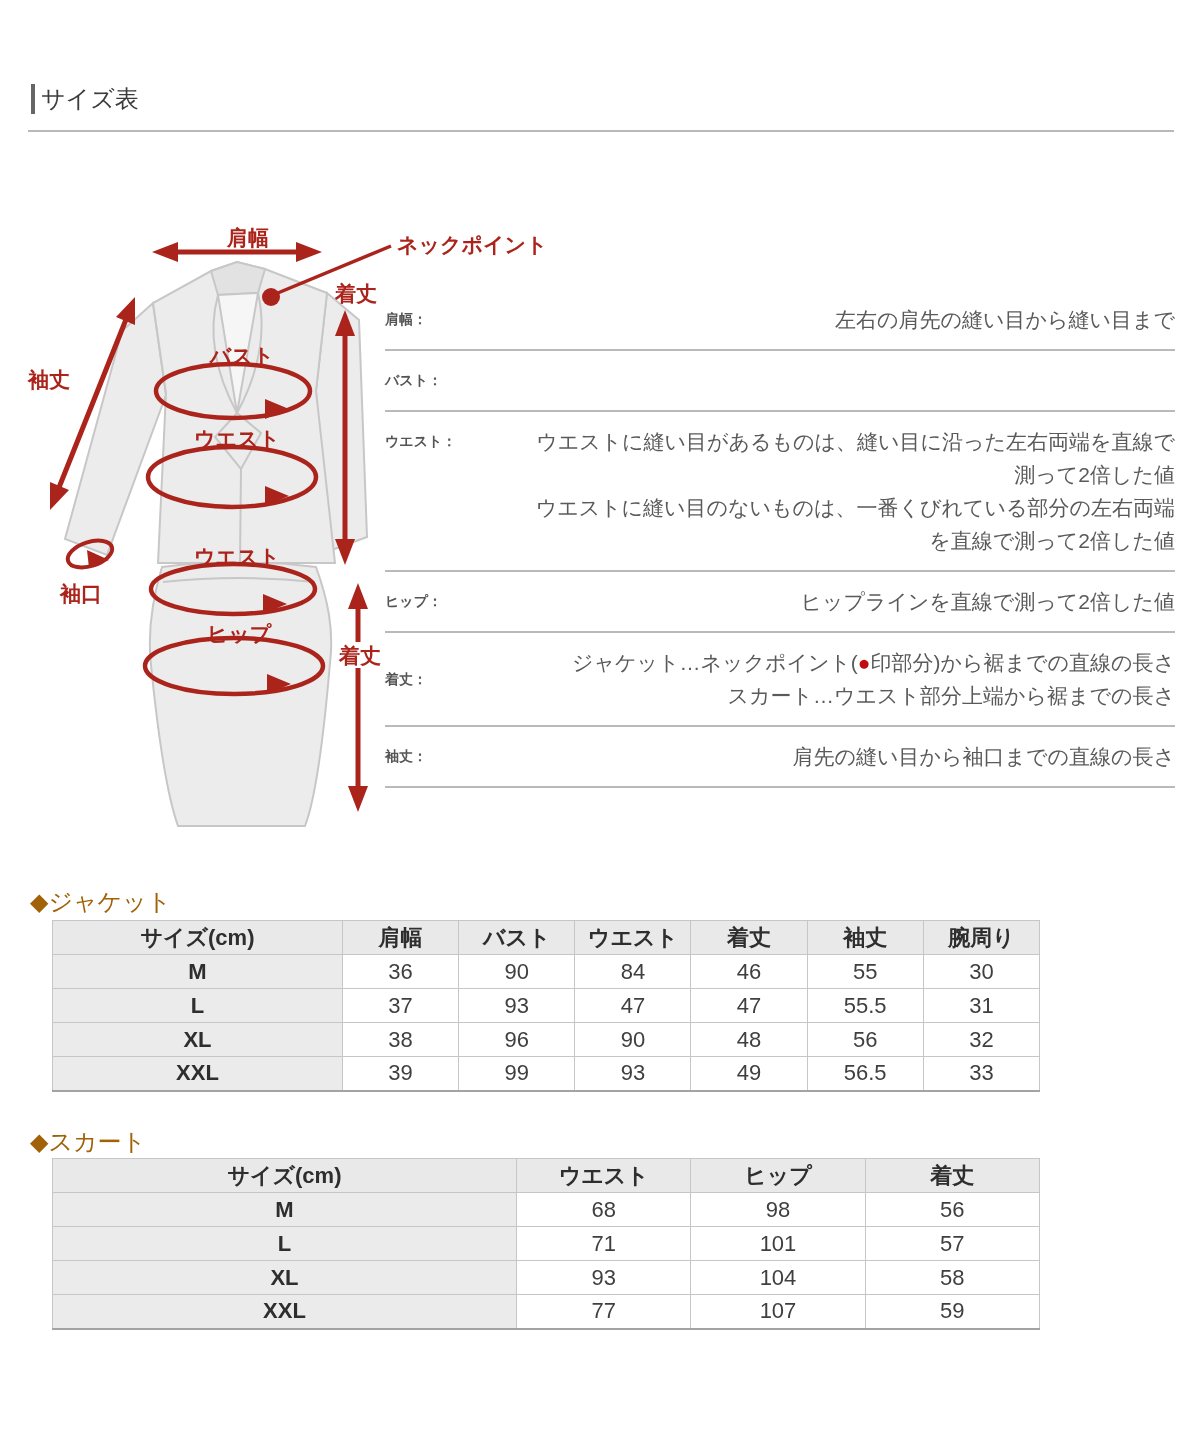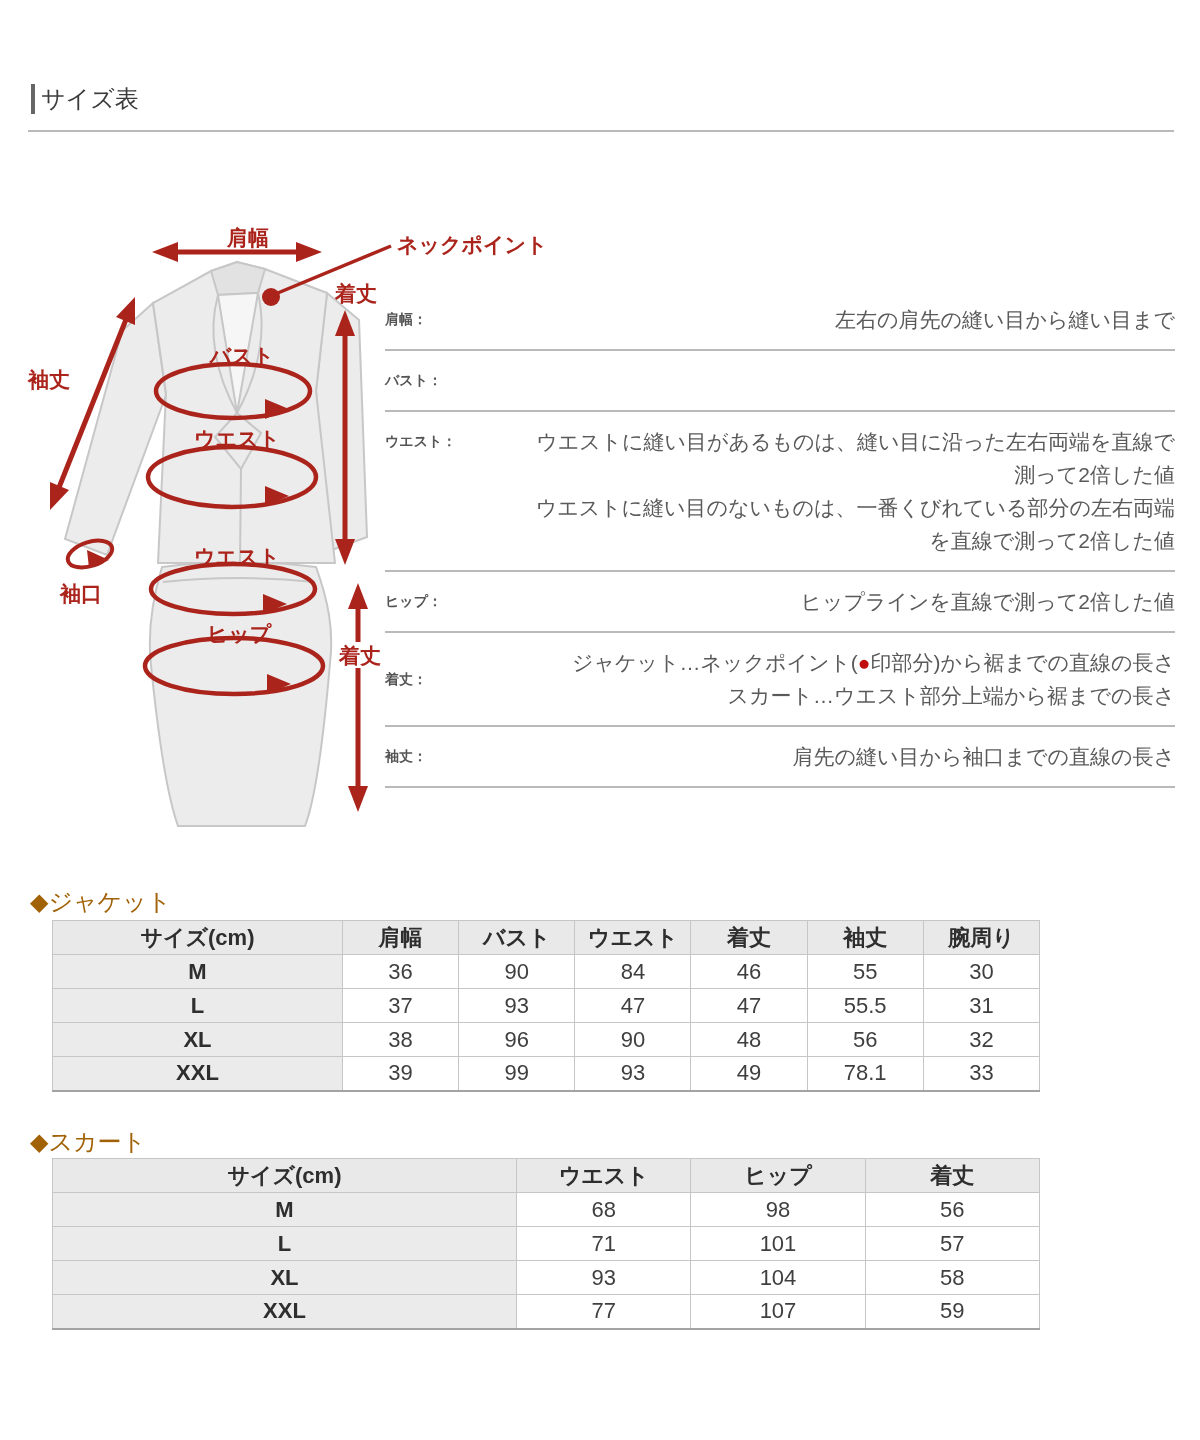--- a/index.html
+++ b/index.html
@@ -223,21 +223,21 @@
         <td class="value-cell">48</td>
         <td class="value-cell">56</td>
         <td class="value-cell">32</td>
       </tr>
       <tr>
         <td class="size-cell">XXL</td>
         <td class="value-cell">39</td>
         <td class="value-cell">99</td>
         <td class="value-cell">93</td>
         <td class="value-cell">49</td>
-        <td class="value-cell">78.1</td>
+        <td class="value-cell">56.5</td>
         <td class="value-cell">33</td>
       </tr>
     </tbody>
 </table>
 
 <h2 class="section-title skirt-title">◆スカート</h2>
 <table class="size-table skirt-table">
   <colgroup>
     <col style="width:464px">
       <col>

